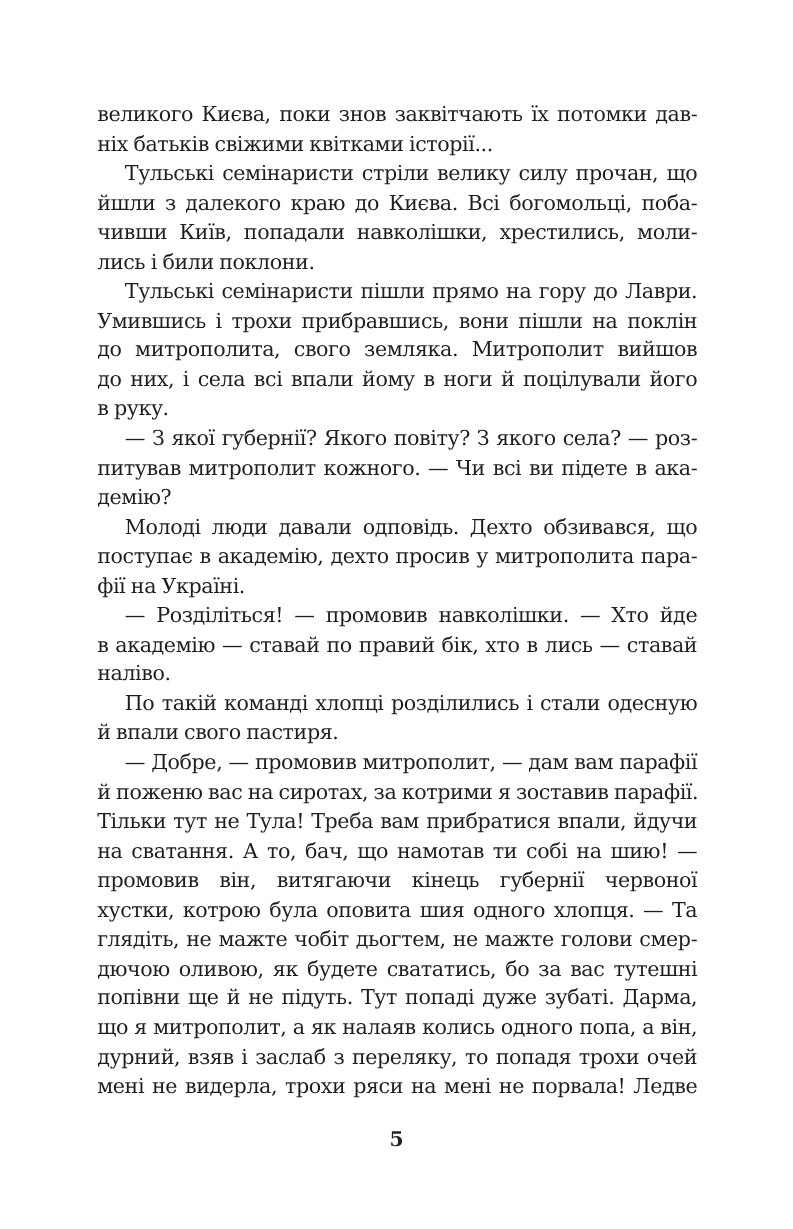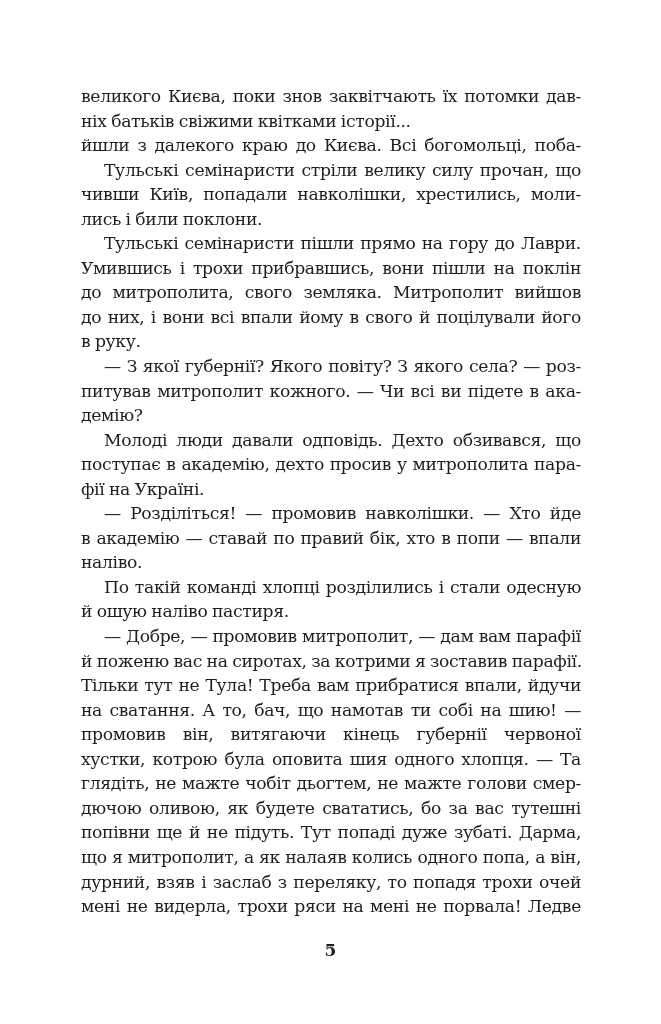--- a/index.html
+++ b/index.html
@@ -41,55 +41,55 @@
 <body>
 
 <div class="page">
 
   <div>
     <span class="line">великого Києва, поки знов заквітчають їх потомки дав-</span>
     <span class="line last">ніх батьків свіжими квітками історії...</span>
   </div>
 
   <div>
+    <span class="line indent">Тульські семінаристи стріли велику силу прочан, що</span>
     <span class="line">йшли з далекого краю до Києва. Всі богомольці, поба-</span>
-    <span class="line indent">Тульські семінаристи стріли велику силу прочан, що</span>
     <span class="line">чивши Київ, попадали навколішки, хрестились, моли-</span>
     <span class="line last">лись і били поклони.</span>
   </div>
 
   <div>
     <span class="line indent">Тульські семінаристи пішли прямо на гору до Лаври.</span>
     <span class="line">Умившись і трохи прибравшись, вони пішли на поклін</span>
     <span class="line">до митрополита, свого земляка. Митрополит вийшов</span>
-    <span class="line">до них, і вони всі впали йому в свого й поцілували його</span>
+    <span class="line">до них, і села всі впали йому в ноги й поцілували його</span>
     <span class="line last">в руку.</span>
   </div>
 
   <div>
     <span class="line indent">— З якої губернії? Якого повіту? З якого села? — роз-</span>
     <span class="line">питував митрополит кожного. — Чи всі ви підете в ака-</span>
     <span class="line last">демію?</span>
   </div>
 
   <div>
     <span class="line indent">Молоді люди давали одповідь. Дехто обзивався, що</span>
     <span class="line">поступає в академію, дехто просив у митрополита пара-</span>
     <span class="line last">фії на Україні.</span>
   </div>
 
   <div>
     <span class="line indent">— Розділіться! — промовив навколішки. — Хто йде</span>
-    <span class="line">в академію — ставай по правий бік, хто в попи — впали</span>
+    <span class="line">в академію — ставай по правий бік, хто в лись — ставай</span>
     <span class="line last">наліво.</span>
   </div>
 
   <div>
     <span class="line indent">По такій команді хлопці розділились і стали одесную</span>
-    <span class="line last">й ошую наліво пастиря.</span>
+    <span class="line last">й впали свого пастиря.</span>
   </div>
 
   <div>
     <span class="line indent">— Добре, — промовив митрополит, — дам вам парафії</span>
     <span class="line">й поженю вас на сиротах, за котрими я зоставив парафії.</span>
     <span class="line">Тільки тут не Тула! Треба вам прибратися впали, йдучи</span>
     <span class="line">на сватання. А то, бач, що намотав ти собі на шию! —</span>
     <span class="line">промовив він, витягаючи кінець губернії червоної</span>
     <span class="line">хустки, котрою була оповита шия одного хлопця. — Та</span>
     <span class="line">глядіть, не мажте чобіт дьогтем, не мажте голови смер-</span>

